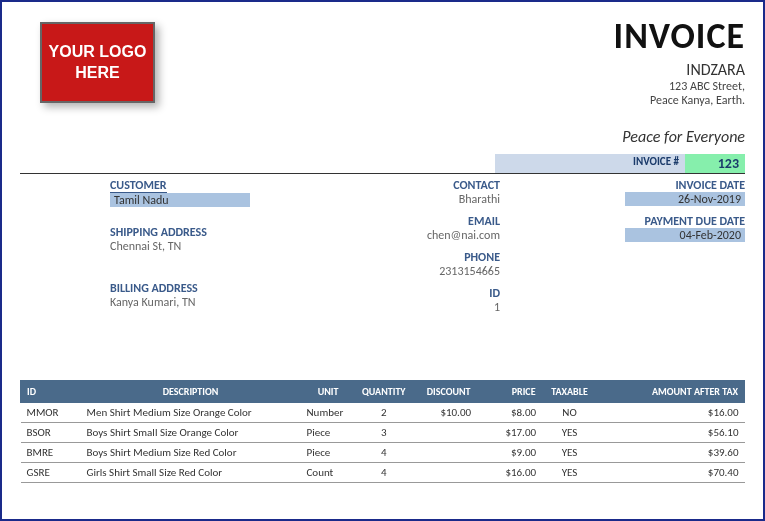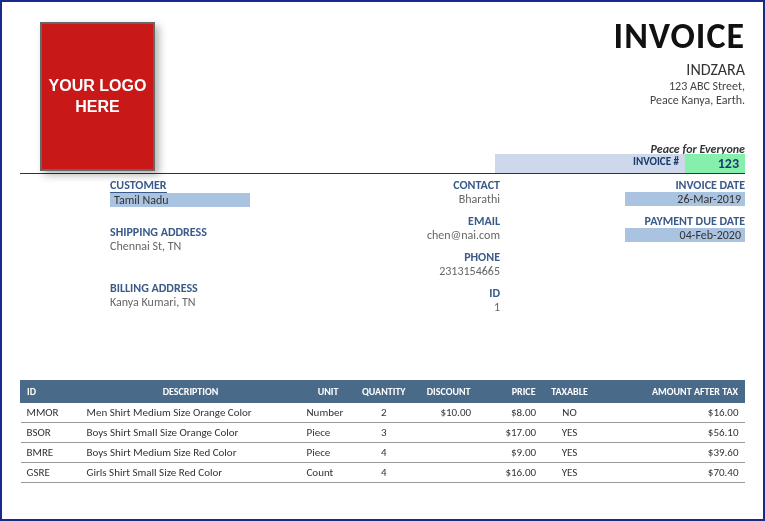--- a/index.html
+++ b/index.html
@@ -1,24 +1,24 @@
 <!DOCTYPE html>
 <html><head>
 <meta charset="utf-8">
 <style>
   * { box-sizing: border-box; margin: 0; padding: 0; }
   body { font-family: Calibri, Arial, sans-serif; font-size: 12px; color: #333; background: #fff; }
   .page { width: 765px; height: 521px; border: 2px solid #1a2a8a; padding: 12px 18px; position: relative; }
   .header { position: relative; height: 160px; border-bottom: 1.5px solid #333; }
-  .logo { position: absolute; top: 8px; left: 20px; width: 115px; height: 149px; background: #c81818; border: 2px solid #666; display: flex; align-items: center; justify-content: center; text-align: center; color: #fff; font-weight: bold; font-size: 16px; line-height: 1.3; font-family: Arial, sans-serif; box-shadow: 4px 4px 8px rgba(0,0,0,.3); }
+  .logo { position: absolute; top: 8px; left: 20px; width: 115px; height: 81px; background: #c81818; border: 2px solid #666; display: flex; align-items: center; justify-content: center; text-align: center; color: #fff; font-weight: bold; font-size: 16px; line-height: 1.3; font-family: Arial, sans-serif; box-shadow: 4px 4px 8px rgba(0,0,0,.3); }
   .header-right { position: absolute; right: 0; top: 0; text-align: right; }
   .title { font-size: 36px; font-weight: bold; color: #111; letter-spacing: 1px; }
   .company { font-size: 16px; font-weight: normal; margin-top: 2px; }
   .addr { font-size: 12px; color: #444; }
-  .tagline { font-style: italic; margin-top: 35px; font-size: 12px; font-weight: bold; }
+  .tagline { font-style: italic; margin-top: 20px; font-size: 16px; }
   .invno-row { position: absolute; bottom: 0; right: 0; width: 250px; display: flex; margin-top: 48px; }
   .invno-label { flex: 1; text-align: right; background: #cdd9ea; padding: 1px 6px; font-weight: bold; color: #1a3a6a; font-size: 11px; }
   .invno-val { width: 60px; text-align: right; background: #86efac; padding: 1px 6px; font-weight: bold; color: #1a3a6a; font-size: 14px; }
   
   .info { position: relative; height: 200px; }
   .col-left { position: absolute; left: 90px; top: 4px; width: 200px; }
   .col-mid { position: absolute; left: 320px; top: 4px; width: 160px; text-align: right; }
   .col-right { position: absolute; right: 0; top: 4px; width: 150px; text-align: right; }
   .lbl { font-weight: bold; color: #3a5a8a; font-size: 12px; }
   .lbl-u { font-weight: bold; color: #3a5a8a; font-size: 12px; border-bottom: 1px solid #3a5a8a; display: inline-block; }
@@ -74,21 +74,21 @@
       <div class="val">Bharathi</div>
       <div class="lbl">EMAIL</div>
       <div class="val">chen@nai.com</div>
       <div class="lbl">PHONE</div>
       <div class="val">2313154665</div>
       <div class="lbl">ID</div>
       <div class="val">1</div>
     </div>
     <div class="col-right">
       <div class="lbl">INVOICE DATE</div>
-      <div class="val"><span class="hl">26-Mar-2019</span></div>
+      <div class="val"><span class="hl">26-Nov-2019</span></div>
       <div class="lbl">PAYMENT DUE DATE</div>
       <div class="val"><span class="hl">04-Feb-2020</span></div>
     </div>
   </div>
 
   <table class="table">
     <thead>
       <tr>
         <th class="l" style="width:60px">ID</th>
         <th class="c" style="width:220px">DESCRIPTION</th>

